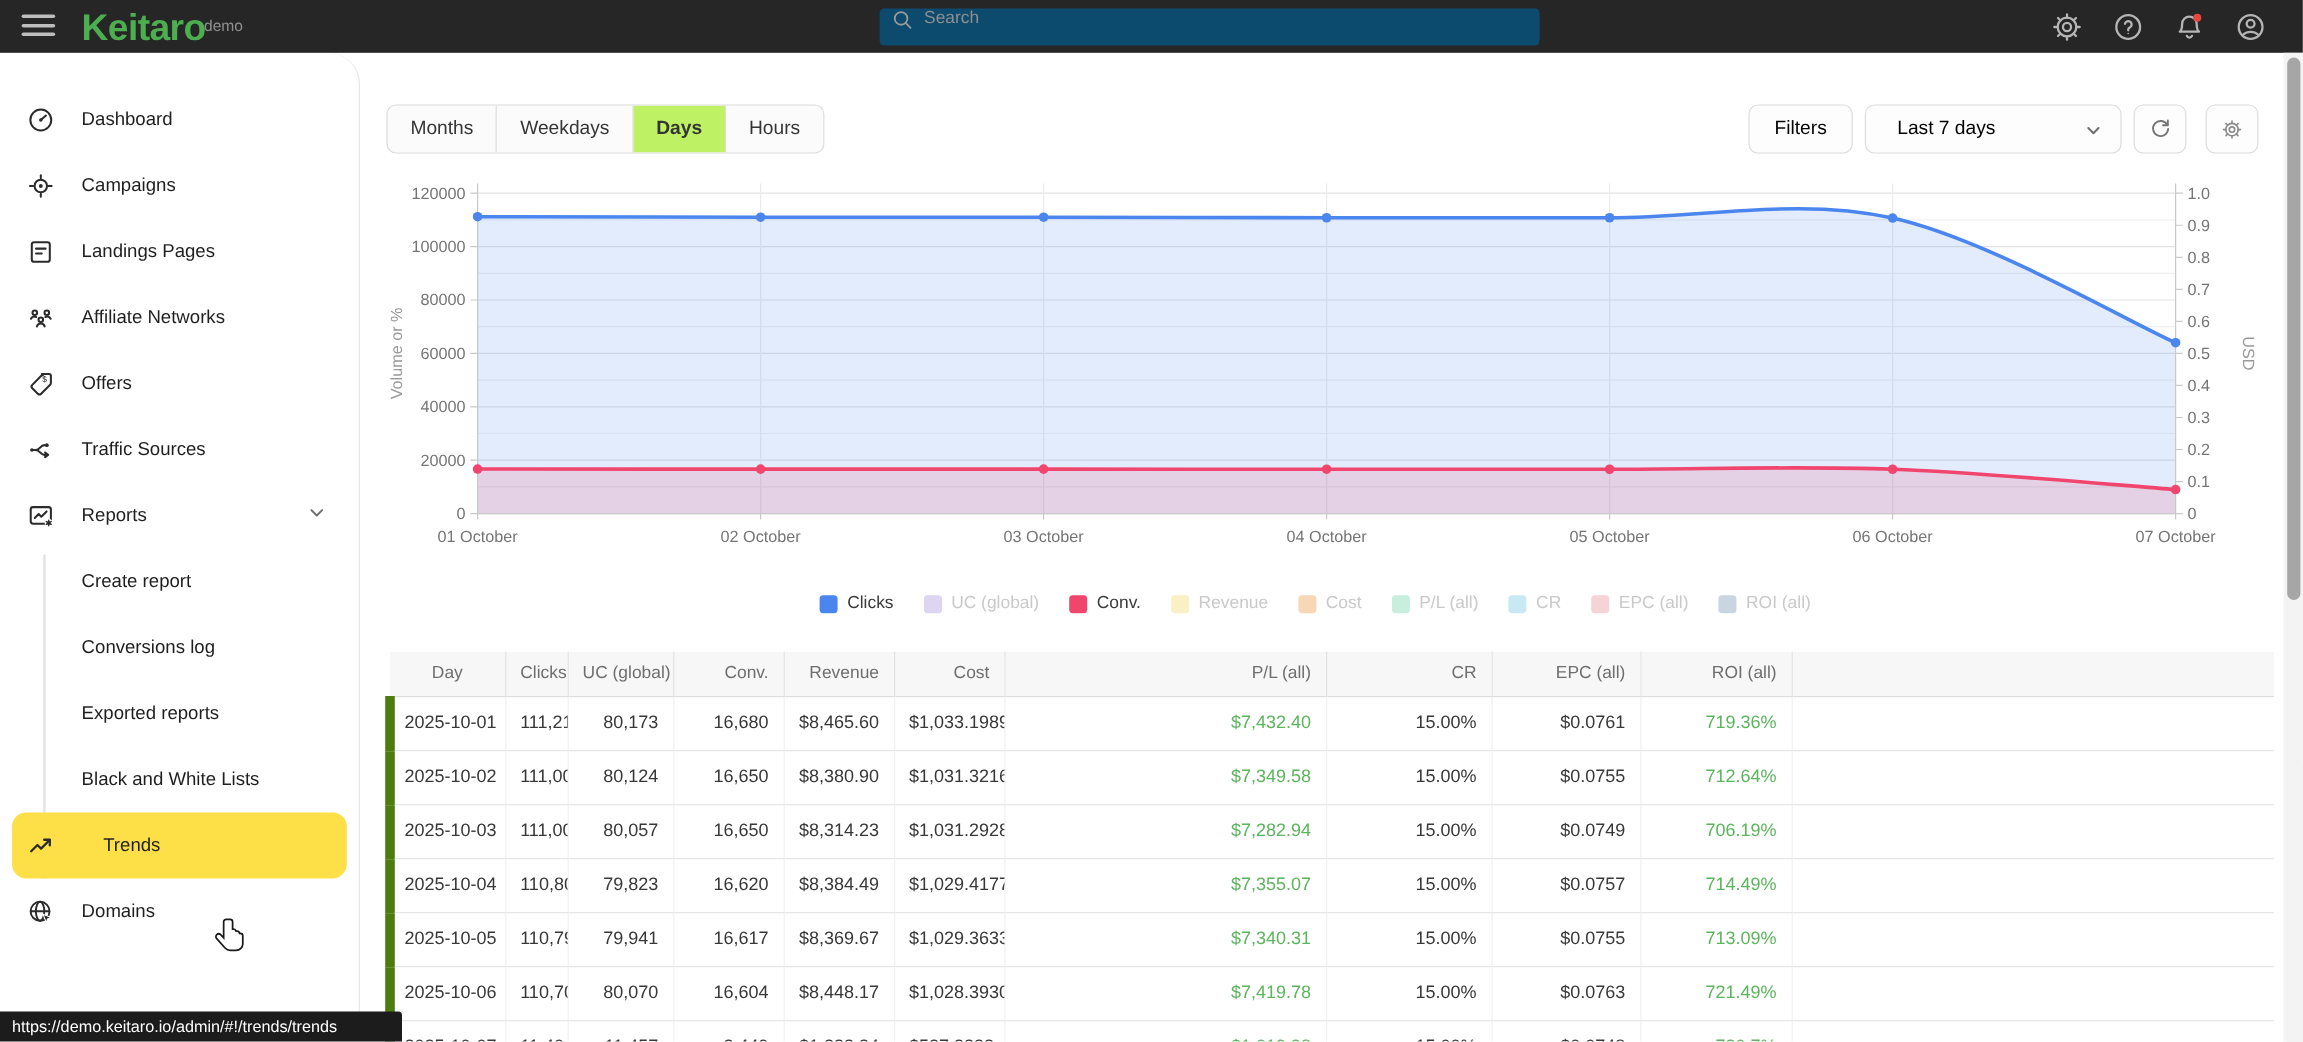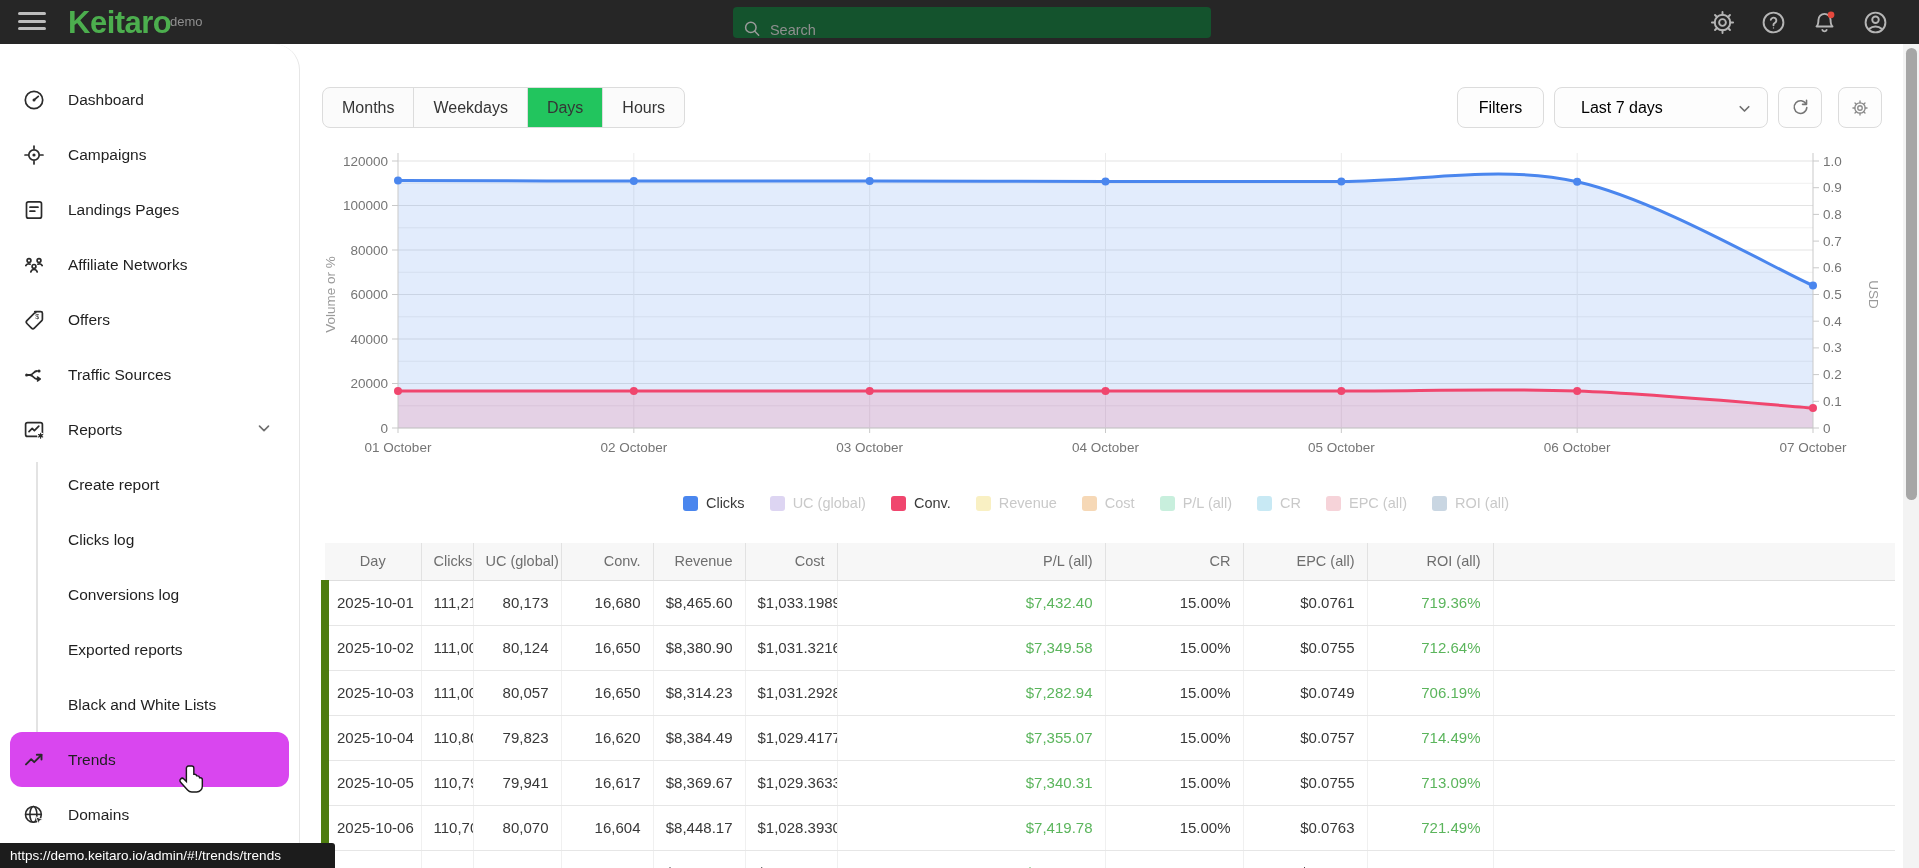--- a/index.html
+++ b/index.html
@@ -3,41 +3,41 @@
 <meta charset="utf-8">
 <style>
   * { box-sizing: border-box; margin: 0; padding: 0; }
   html,body { width:1919px; height:868px; overflow:hidden; background:#fff;
     font-family:"Liberation Sans", sans-serif; }
   .topbar { position:absolute; left:0; top:0; width:1919px; height:44px; background:#262626; z-index:30; }
   .hamburger { position:absolute; left:18px; top:12px; width:28px; height:20px; cursor:pointer; }
   .hamburger span { display:block; height:3px; background:#bdbdbd; border-radius:2px; margin-bottom:4.5px; }
   .brand { position:absolute; left:68px; top:5px; font-size:31px; font-weight:bold; letter-spacing:-0.5px; }
   .brand-env { position:absolute; left:170px; top:14px; font-size:13px; color:#8f8f8f; }
-  .searchbox { position:absolute; left:733px; top:7px; width:478px; height:31px; background:#14532d; border-radius:4px; display:flex; align-items:flex-end; padding:0 10px; }
+  .searchbox { position:absolute; left:733px; top:7px; width:550px; height:31px; background:#0c4a6e; border-radius:4px; display:flex; align-items:flex-start; padding:0 10px; }
   .searchbox input { background:transparent; border:none; outline:none; color:#cfcfcf; font-size:14.5px; width:100%; margin-left:9px; font-family:"Liberation Sans",sans-serif; }
   .searchbox input::placeholder { color:#8f8f8f; }
   .top-icons { position:absolute; right:30px; top:0; height:44px; display:flex; align-items:center; gap:24px; }
   .top-icon { width:27px; height:27px; position:relative; cursor:pointer; }
 
   .sidebar { position:absolute; left:0; top:44px; width:300px; height:824px; background:#fff; border-right:1px solid #e6e6e6; padding-top:28px; z-index:5;border-radius:26px; }
   .side-item { height:55px; margin:0 10px; display:flex; align-items:center; padding-left:12px; border-radius:12px; cursor:pointer; position:relative; }
-  .side-item.active { background:#d946ef; }
+  .side-item.active { background:#fde047;gap:18px; }
   .side-item .si-icon { width:24px; height:24px; margin-right:22px; flex:0 0 24px; }
   .side-item .si-label { font-size:15.5px; color:#1f1f1f; white-space:nowrap; }
   .side-item.indent { padding-left:58px; }
   .side-item .chev { margin-left:auto; margin-right:16px; }
   .sub-guide { position:absolute; left:36px; top:418px; width:2px; height:270px; background:#e3e3e3; }
 
   .content { position:absolute; left:301px; top:44px; width:1602px; height:824px; background:#fff; overflow:hidden; }
 
   .tabs { position:absolute; left:21px; top:43px; height:41px; display:flex; border:1px solid #dcdcdc; border-radius:8px; background:#fbfbfb; overflow:hidden; }
   .tab { padding:0 19px; display:flex; align-items:center; font-size:16px; color:#353535; border-right:1px solid #dcdcdc; cursor:pointer; white-space:nowrap; }
   .tab:last-child { border-right:none; }
-  .tab.selected { background:#22c55e; }
+  .tab.selected { background:#bef264;font-weight:bold; }
 
   .btn { position:absolute; top:43px; height:41px; border:1px solid #dcdcdc; border-radius:8px; background:#fdfdfd; display:flex; align-items:center; justify-content:center; font-size:16px; color:#000000; cursor:pointer; }
   .btn-filters { left:1156px; width:87px; }
   .btn-select { left:1253px; width:214px; justify-content:flex-start; padding-left:26px; }
   .btn-select .sel-chev { position:absolute; right:14px; top:12px; }
   .btn-refresh { left:1477px; width:44px; }
   .btn-gear { left:1537px; width:44px; }
 
   .chart-wrap { position:absolute; left:20px; top:97px; width:1570px; height:330px; }
   .legend { position:absolute; left:0; top:451px; width:1590px; display:flex; justify-content:center; gap:25px; align-items:center; }
@@ -176,23 +176,20 @@
             <circle cx="18.6" cy="17.8" r="1.7" fill="#2b2b2b" stroke="none"></circle>
             <path d="M18.6 15.4v4.8M16.5 16.6l4.2 2.4M16.5 19l4.2-2.4" stroke="#2b2b2b" stroke-width="1.1"></path>
           </svg></span>
         <span class="si-label">Reports</span>
         <span class="chev"><svg width="18" height="18" viewBox="0 0 24 24">
             <polyline points="6,9.5 12,15.5 18,9.5" fill="none" stroke="#6f6f6f" stroke-width="2.2" stroke-linecap="round" stroke-linejoin="round"></polyline>
           </svg></span>
       </div>
       <div class="side-item indent">
         <span class="si-label">Create report</span>
-      </div>
-      <div class="side-item indent">
-        <span class="si-label">Clicks log</span>
       </div>
       <div class="side-item indent">
         <span class="si-label">Conversions log</span>
       </div>
       <div class="side-item indent">
         <span class="si-label">Exported reports</span>
       </div>
       <div class="side-item indent">
         <span class="si-label">Black and White Lists</span>
       </div>

